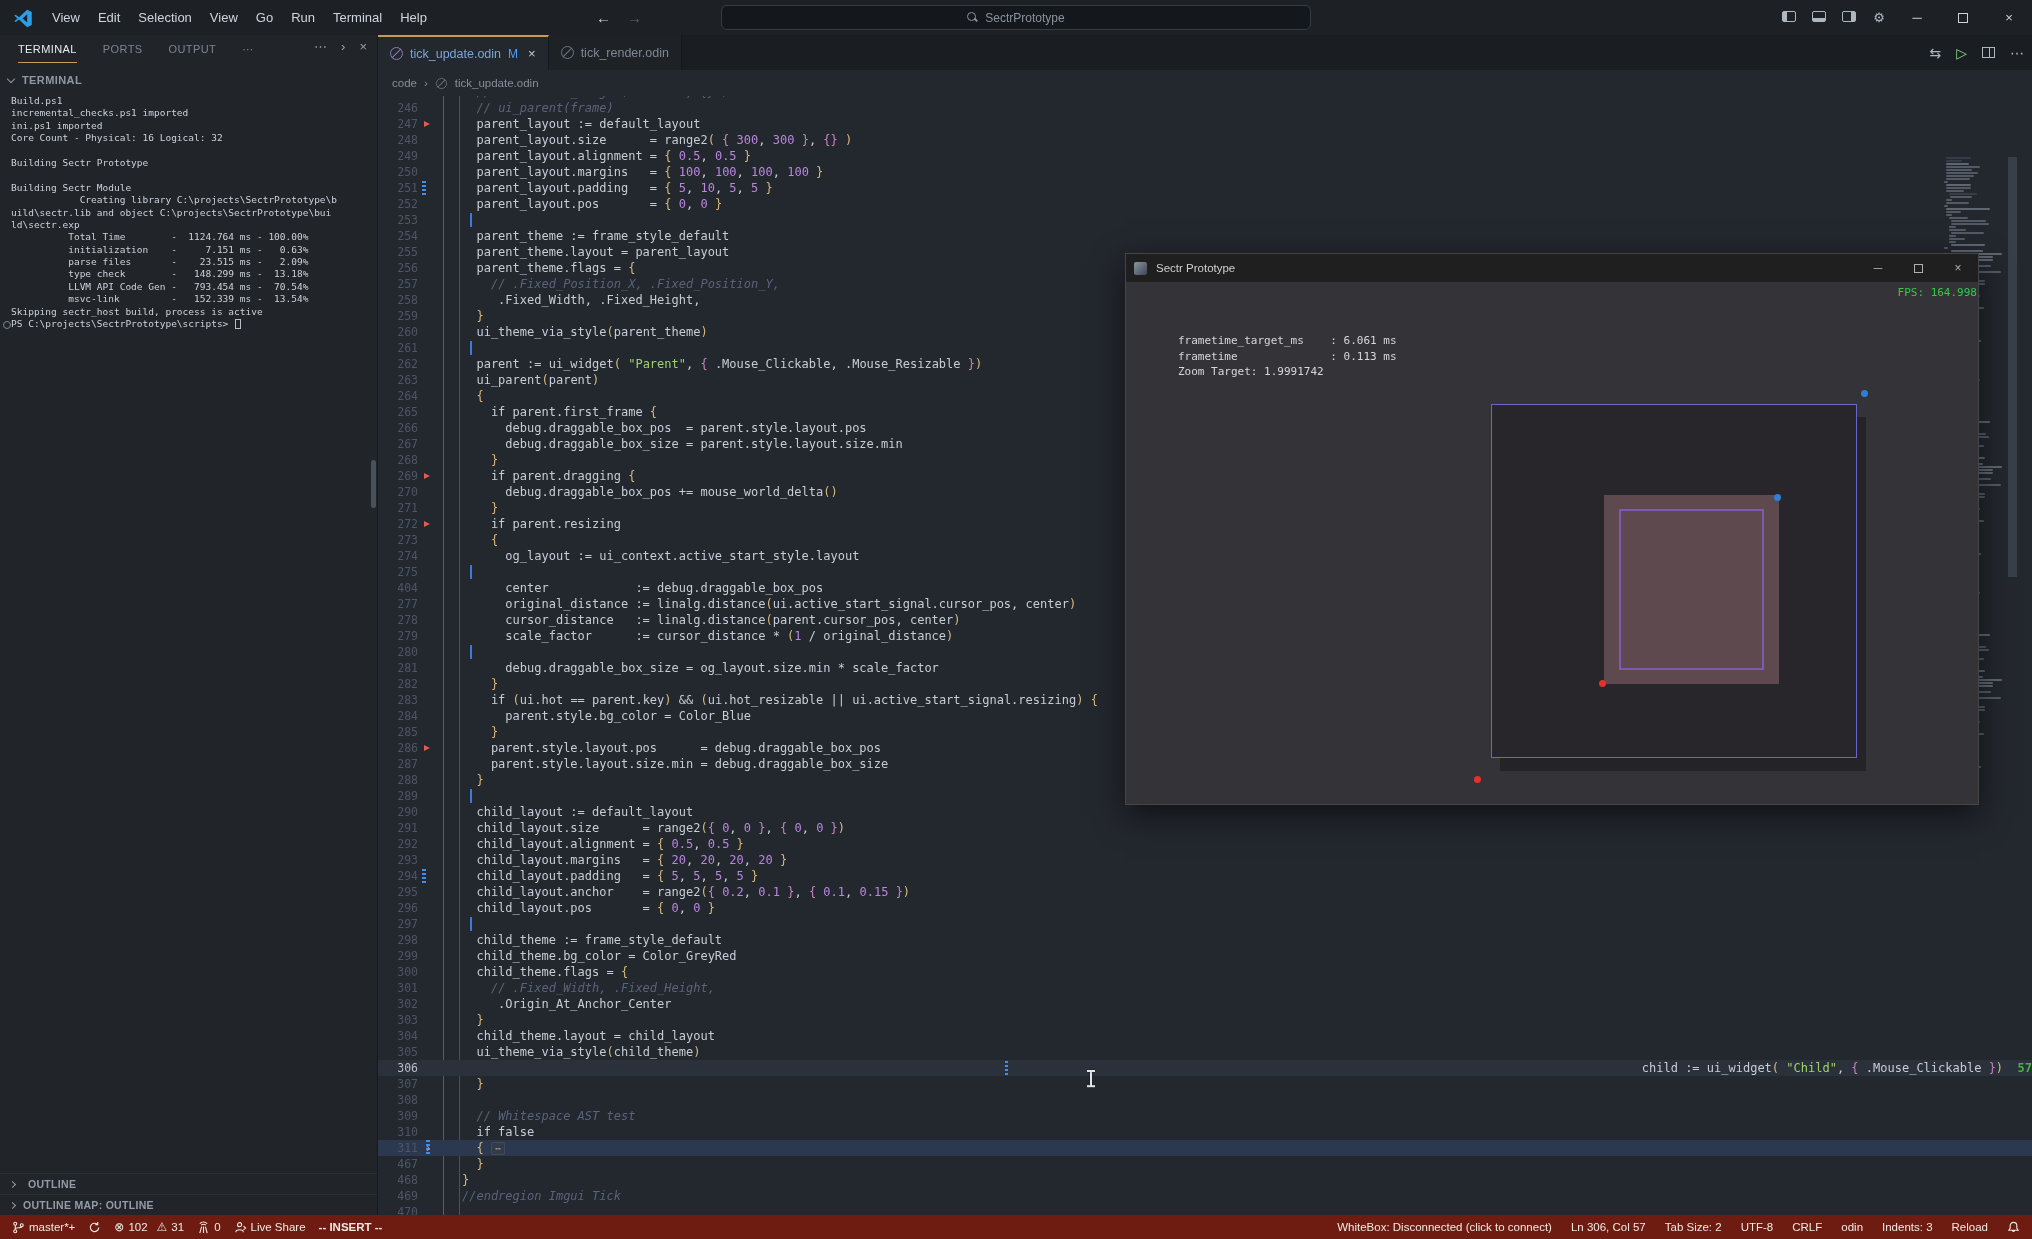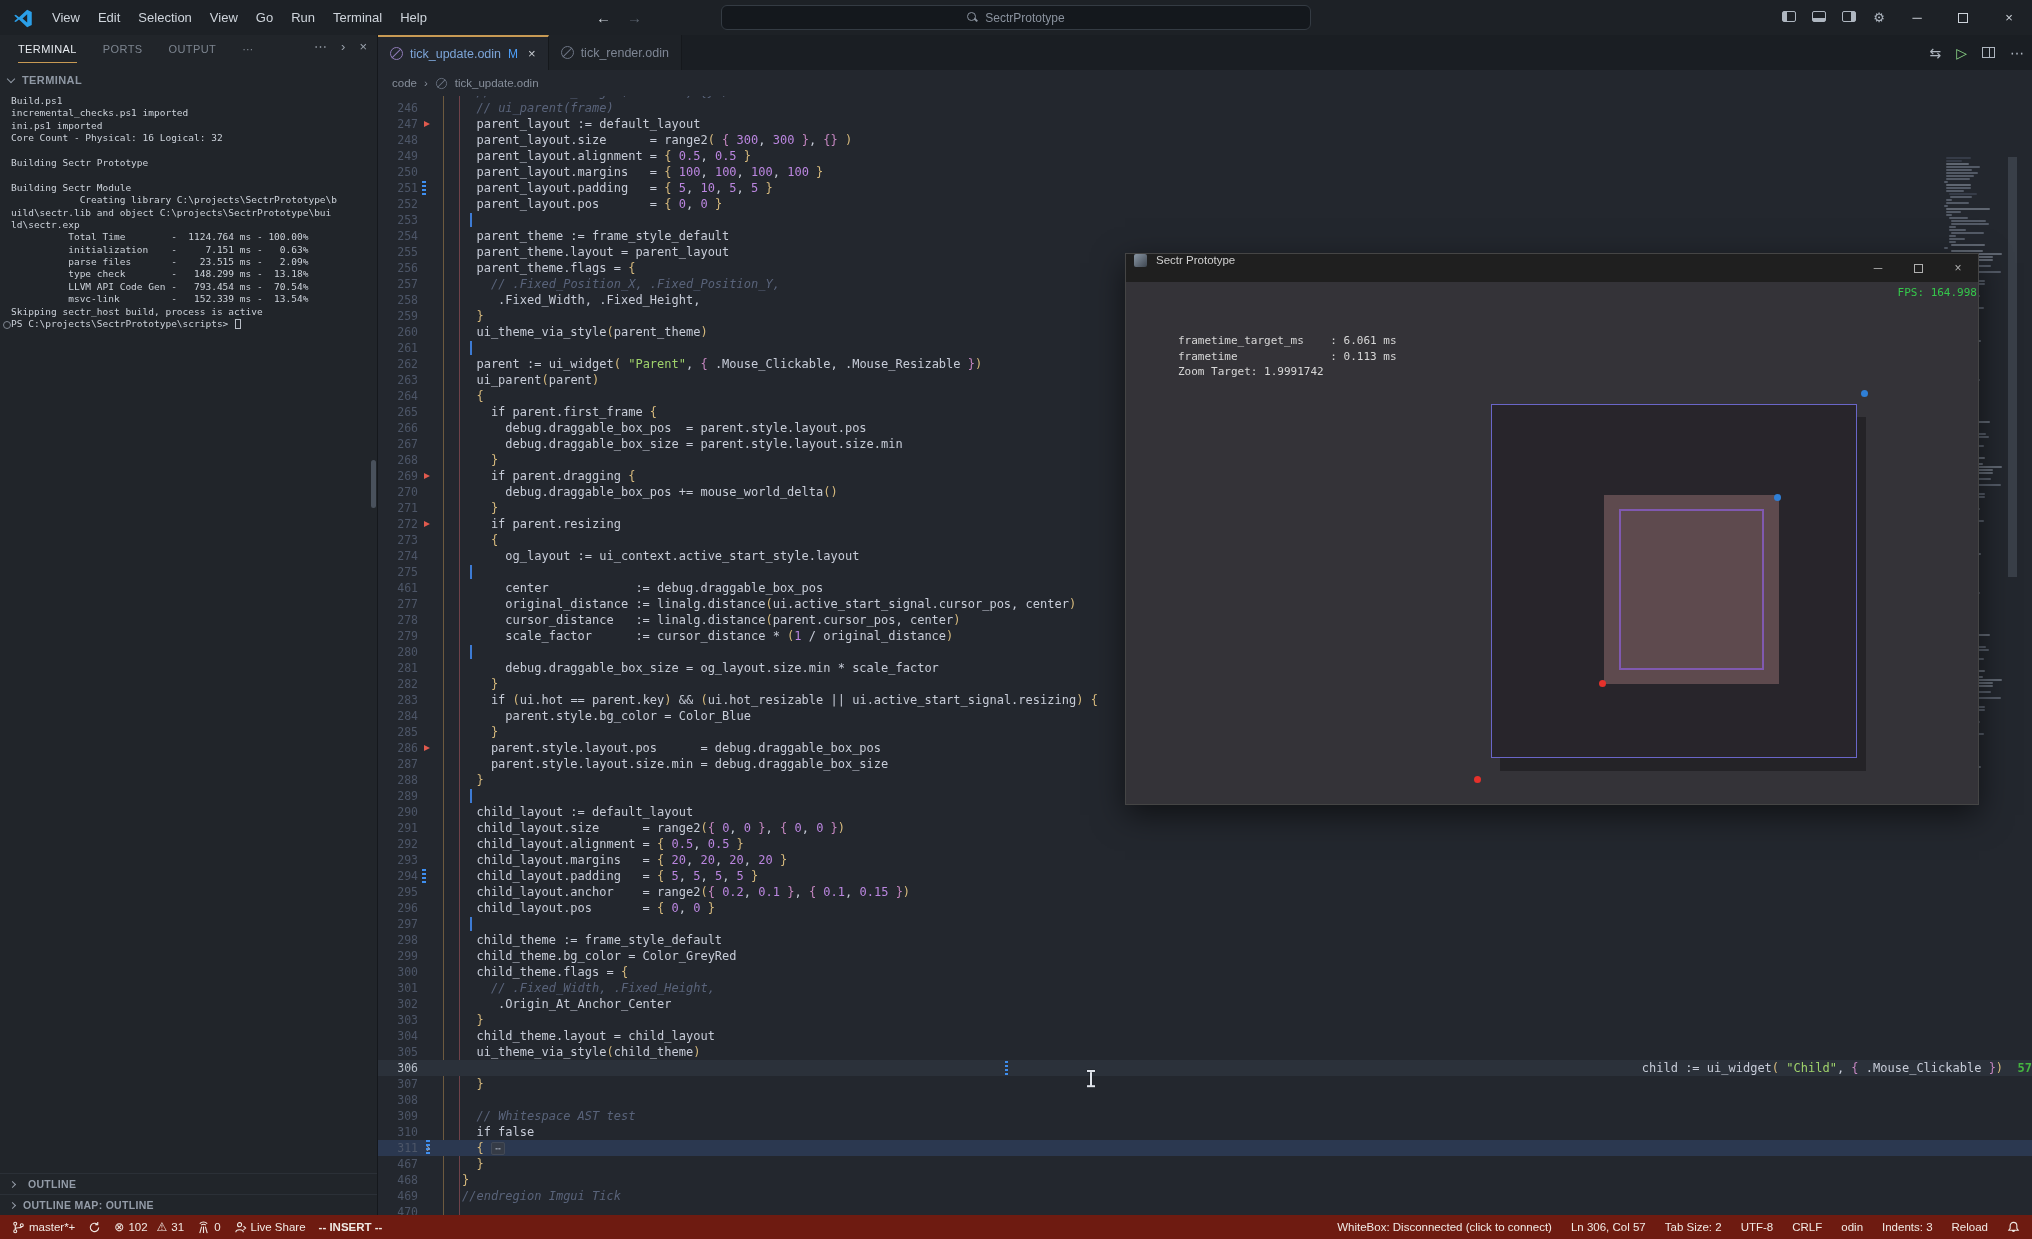--- a/index.html
+++ b/index.html
@@ -123,21 +123,21 @@
     color:#f0e9e4; font-size:11.5px; display:flex; align-items:center; padding:0 12px; }
   .sb-left { display:flex; align-items:center; gap:13px; }
   .sb-right { margin-left:auto; display:flex; align-items:center; gap:19px; }
   .sb-item { display:flex; align-items:center; gap:4px; }
   .sb-ico { font-size:12px; line-height:1; }
   svg.sbsvg { width:13px; height:13px; stroke:#f0e9e4; fill:none; stroke-width:1.2; }
 
   
   #overlay-window { position:absolute; left:1125px; top:253px; width:854px; height:552px;
     background:#343338; border:1px solid #454545; box-shadow:0 10px 30px rgba(0,0,0,.55); z-index:50; }
-  #ow-titlebar { height:28px; background:#1f1f1f; display:flex; align-items:flex-start; color:#cfcfcf; font-size:11.5px; }
+  #ow-titlebar { height:28px; background:#1f1f1f; display:flex; align-items:center; color:#cfcfcf; font-size:11.5px; }
   #ow-appicon { width:13px; height:13px; margin:0 9px 0 8px; border-radius:2px;
     background:linear-gradient(135deg,#8a97a5,#3e4650); }
   #ow-controls { margin-left:auto; display:flex; height:28px; }
   .ow-btn { width:40px; display:flex; align-items:center; justify-content:center; color:#b0b0b0; font-size:12px; }
   .ow-max { display:inline-block; width:9px; height:9px; border:1.1px solid #b0b0b0; }
   #ow-content { position:relative; width:100%; height:524px; overflow:hidden;
     font-family:"DejaVu Sans Mono", monospace; }
   #ow-fps { position:absolute; right:1px; top:4px; color:#35c84b; font-size:11px; white-space:pre; }
   #ow-stats { position:absolute; left:52px; top:51px; color:#d8d8d8; font-size:11px; line-height:15.5px; white-space:pre; }
   #parent-box { position:absolute; left:365px; top:122px; width:366px; height:354px;
@@ -405,21 +405,21 @@
               <span class="ln">274</span>
               <span class="marker"></span>
               <pre>      og_layout := ui_context.active_start_style.layout</pre>
             </div>
             <div class="code-row bscope">
               <span class="ln">275</span>
               <span class="marker"></span>
               <pre></pre>
             </div>
             <div class="code-row">
-              <span class="ln">461</span>
+              <span class="ln">404</span>
               <span class="marker"></span>
               <pre>      center            := debug.draggable_box_pos</pre>
             </div>
             <div class="code-row">
               <span class="ln">277</span>
               <span class="marker"></span>
               <pre>      original_distance := linalg.distance<span style="color:#d7ba7d">(</span>ui.active_start_signal.cursor_pos, center<span style="color:#d7ba7d">)</span></pre>
             </div>
             <div class="code-row">
               <span class="ln">278</span>

